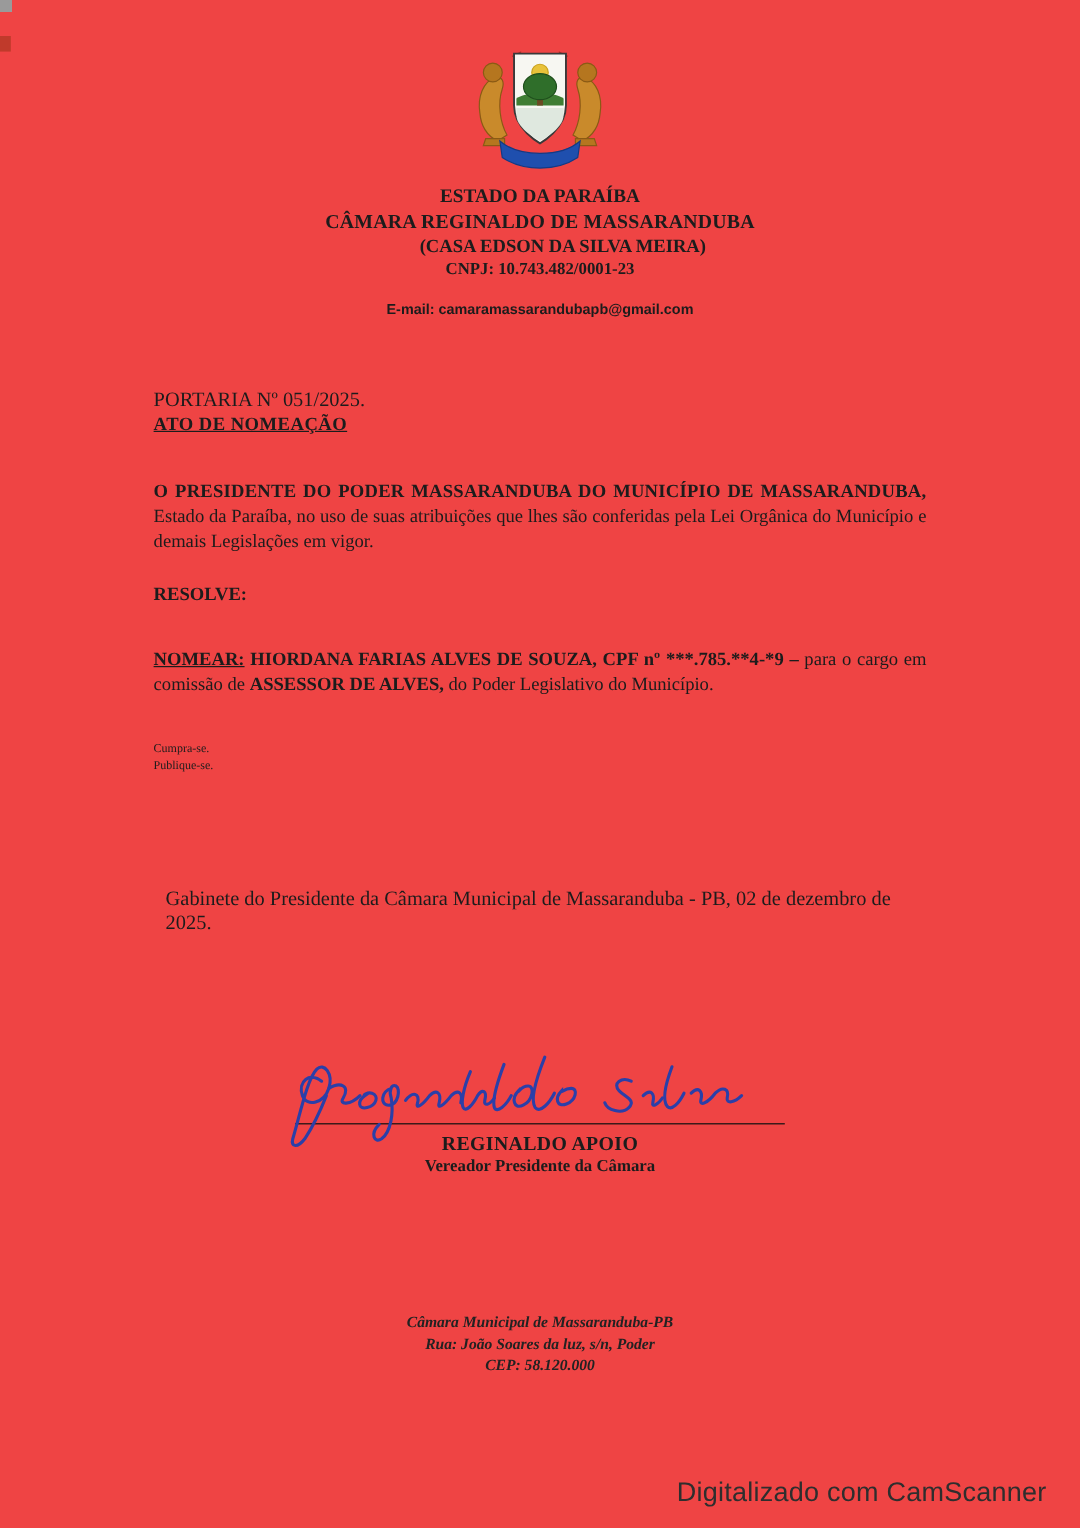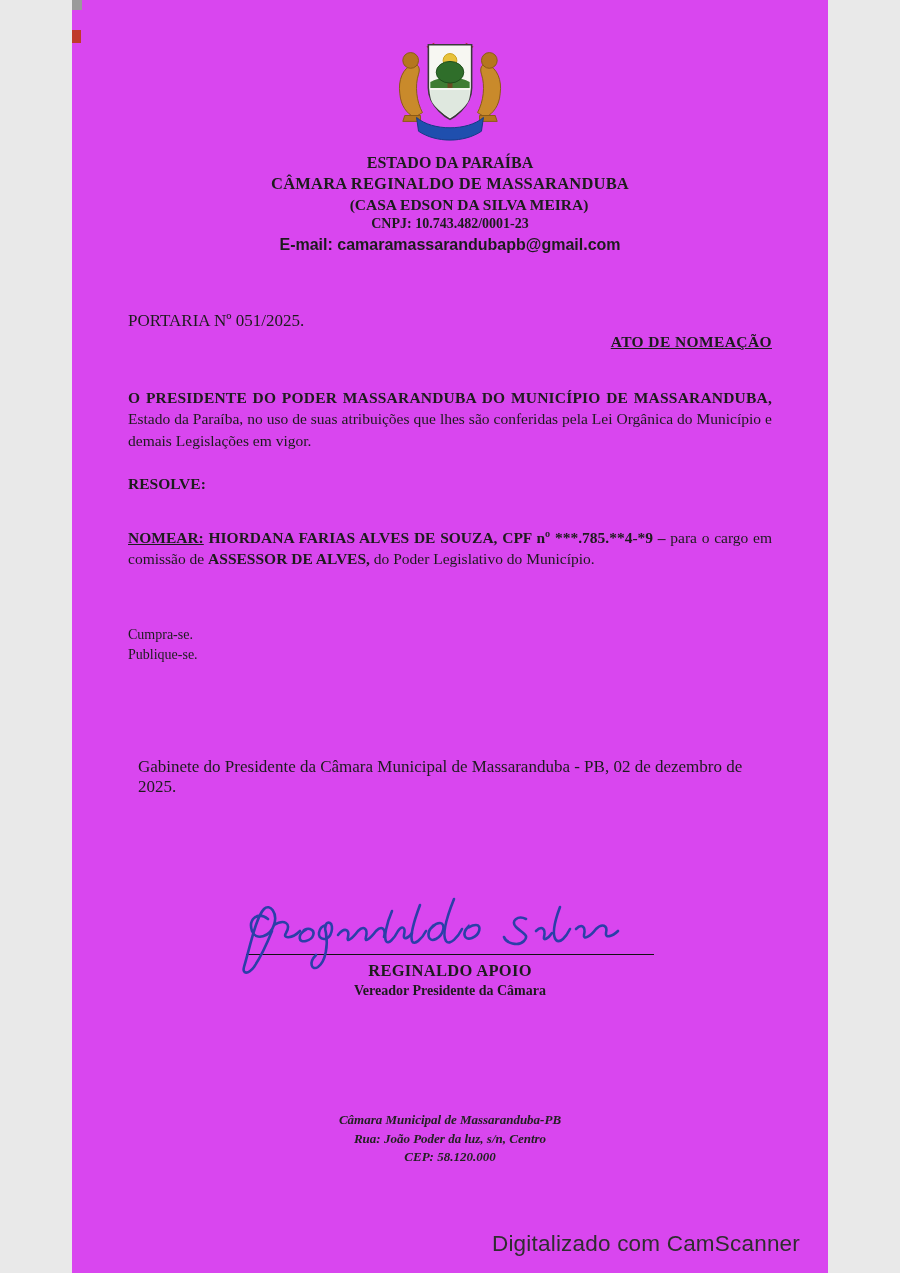--- a/index.html
+++ b/index.html
@@ -1,22 +1,22 @@
 <!DOCTYPE html>
 <html><head>
 <meta charset="utf-8">
 <style>
   * { margin: 0; padding: 0; box-sizing: border-box; }
   html, body { background: #e9e9e9; }
   .page {
     position: relative;
-    width: 756px;
+    width: 900px;
     height: 1273px;
     margin: 0 auto;
-    background: #d946ef;
+    background: #ef4444;
     font-family: "Liberation Serif", serif;
     color: #1c1c1c;
     overflow: hidden;
   }
   
   .artifact-corner {
     position: absolute; left: 0; top: 0;
     width: 10px; height: 10px; background: #9a9a9a;
   }
   .artifact-red {
@@ -25,37 +25,37 @@
   }
 
   .header { text-align: center; padding-top: 30px; }
   .crest { display: inline-block; width: 118px; height: 112px; }
 
   .header-lines { margin-top: 6px; line-height: 1.32; }
   .h-line1 { font-size: 16px; font-weight: bold; }
   .h-line2 { font-size: 16.5px; font-weight: bold; letter-spacing: .2px; }
   .h-line3 { font-size: 15.5px; font-weight: bold; padding-left: 38px; }
   .h-cnpj  { font-size: 14px; font-weight: bold; }
-  .h-email { font-size: 16px; font-weight: bold; font-family: "Liberation Sans", sans-serif; margin-top: 0; }
+  .h-email { font-size: 12px; font-weight: bold; font-family: "Liberation Sans", sans-serif; margin-top: 16px; }
 
   .content { width: 644px; margin: 0 auto; }
 
   .portaria-line { margin-top: 56px; font-size: 17px; font-weight: normal; }
-  .ato-title { text-align: right; font-size: 15.5px; font-weight: bold; margin-top: 2px; }
+  .ato-title { text-align: left; font-size: 15.5px; font-weight: bold; margin-top: 2px; }
   .ato-title span { text-decoration: underline; letter-spacing: .4px; }
 
   .para1 { margin-top: 36px; font-size: 15.5px; text-align: justify; line-height: 1.38; }
   .para1 b { letter-spacing: .2px; }
 
   .resolve { margin-top: 24px; font-size: 15.5px; font-weight: bold; }
 
   .nomear { margin-top: 34px; font-size: 15.5px; text-align: justify; line-height: 1.38; }
   .nomear .u { text-decoration: underline; }
 
-  .cumpra { margin-top: 55px; font-size: 14px; line-height: 1.45; }
+  .cumpra { margin-top: 36px; font-size: 10px; line-height: 1.45; }
 
   .gabinete { margin-top: 92px; font-size: 17px; padding-left: 10px; }
 
   .sig-block { position: relative; margin: 92px auto 0 auto; width: 420px; text-align: center; }
   .sig-line { border-bottom: 1.6px solid #111; width: 408px; height: 66px; margin: 0 auto; }
   .sig-svg { position: absolute; left: -6px; top: -14px; width: 430px; height: 110px; pointer-events: none; }
   .sig-name { margin-top: 6px; font-size: 16.5px; font-weight: bold; letter-spacing: .3px; }
   .sig-role { font-size: 14px; font-weight: bold; margin-top: 2px; }
 
   .doc-footer { margin-top: 112px; text-align: center; font-style: italic; font-weight: bold; font-size: 13px; line-height: 1.4; color: #222; }
@@ -159,21 +159,21 @@
           <path d="M342,54 C348,48 352,52 350,60 C349,65 356,62 362,54 C368,48 374,50 372,58 C371,63 378,62 384,56"></path>
         </g>
       </svg>
       <div class="sig-line"></div>
       <div class="sig-name">REGINALDO APOIO</div>
       <div class="sig-role">Vereador Presidente da Câmara</div>
     </div>
 
     <div class="doc-footer">
       <div>Câmara Municipal de Massaranduba-PB</div>
-      <div>Rua: João Poder da luz, s/n, Centro</div>
+      <div>Rua: João Soares da luz, s/n, Poder</div>
       <div>CEP: 58.120.000</div>
     </div>
 
   </div>
 
   <div class="camscanner">Digitalizado com CamScanner</div>
 
 </div>
 
 </body></html>

